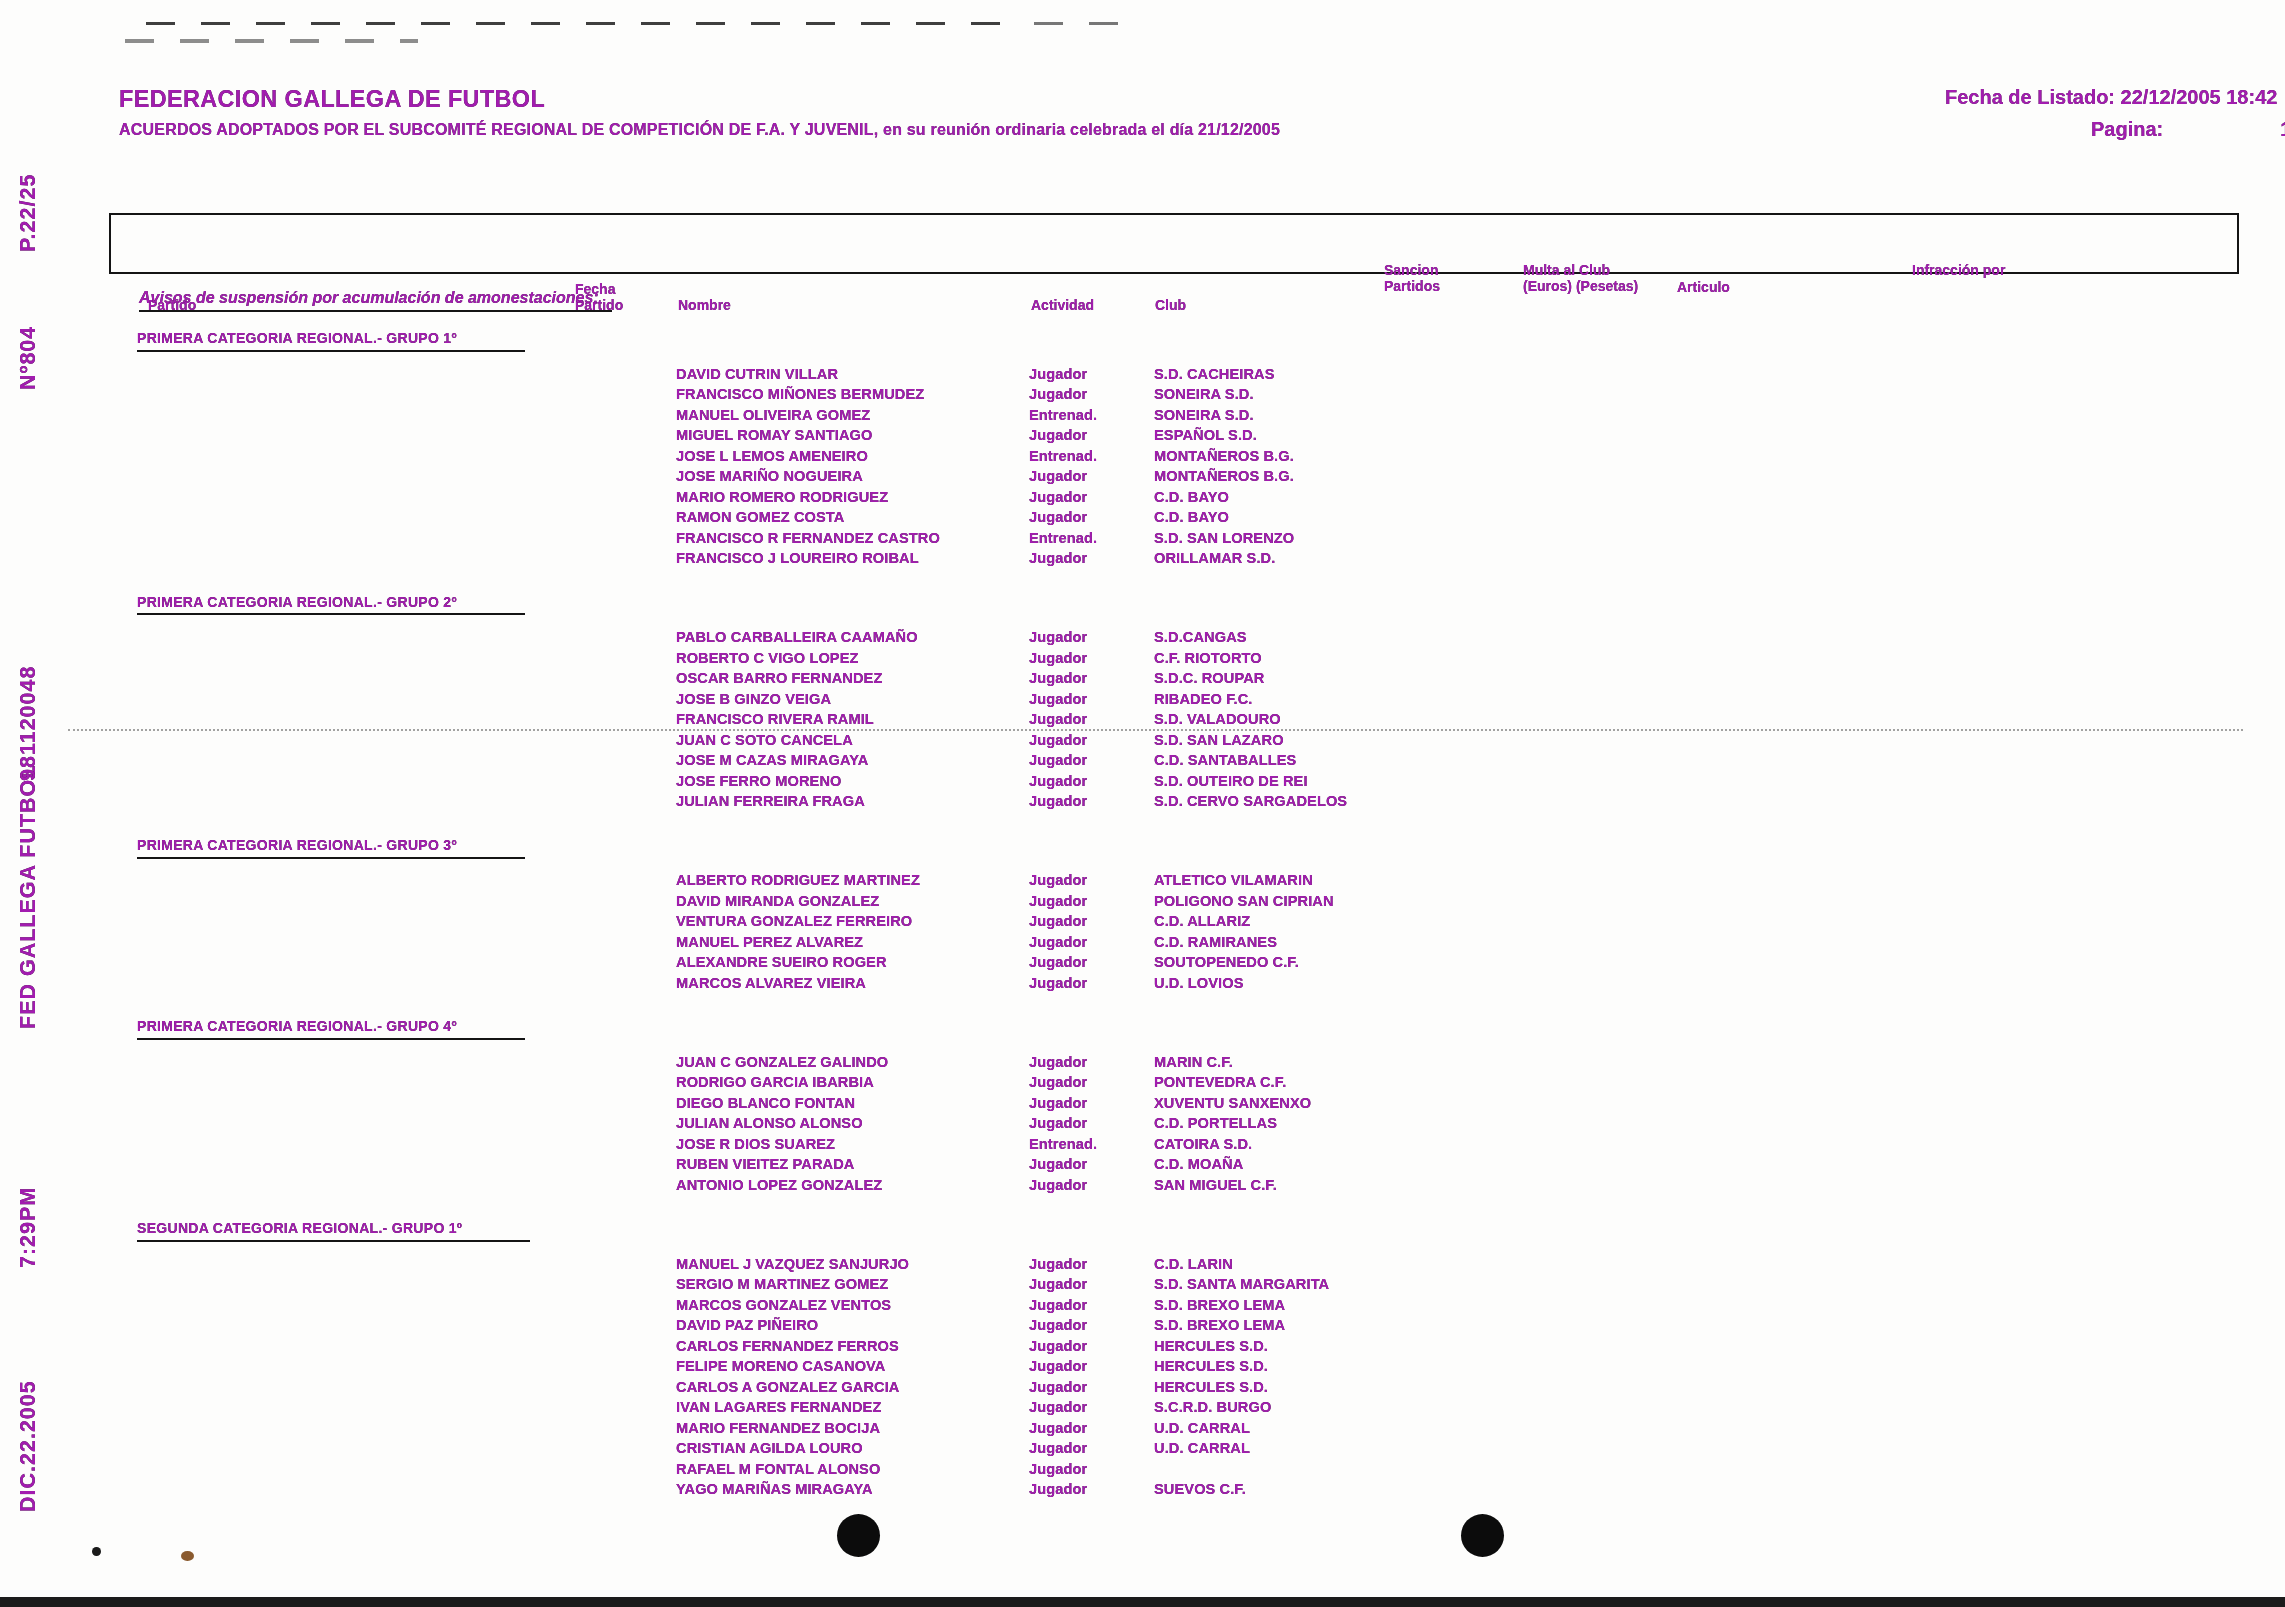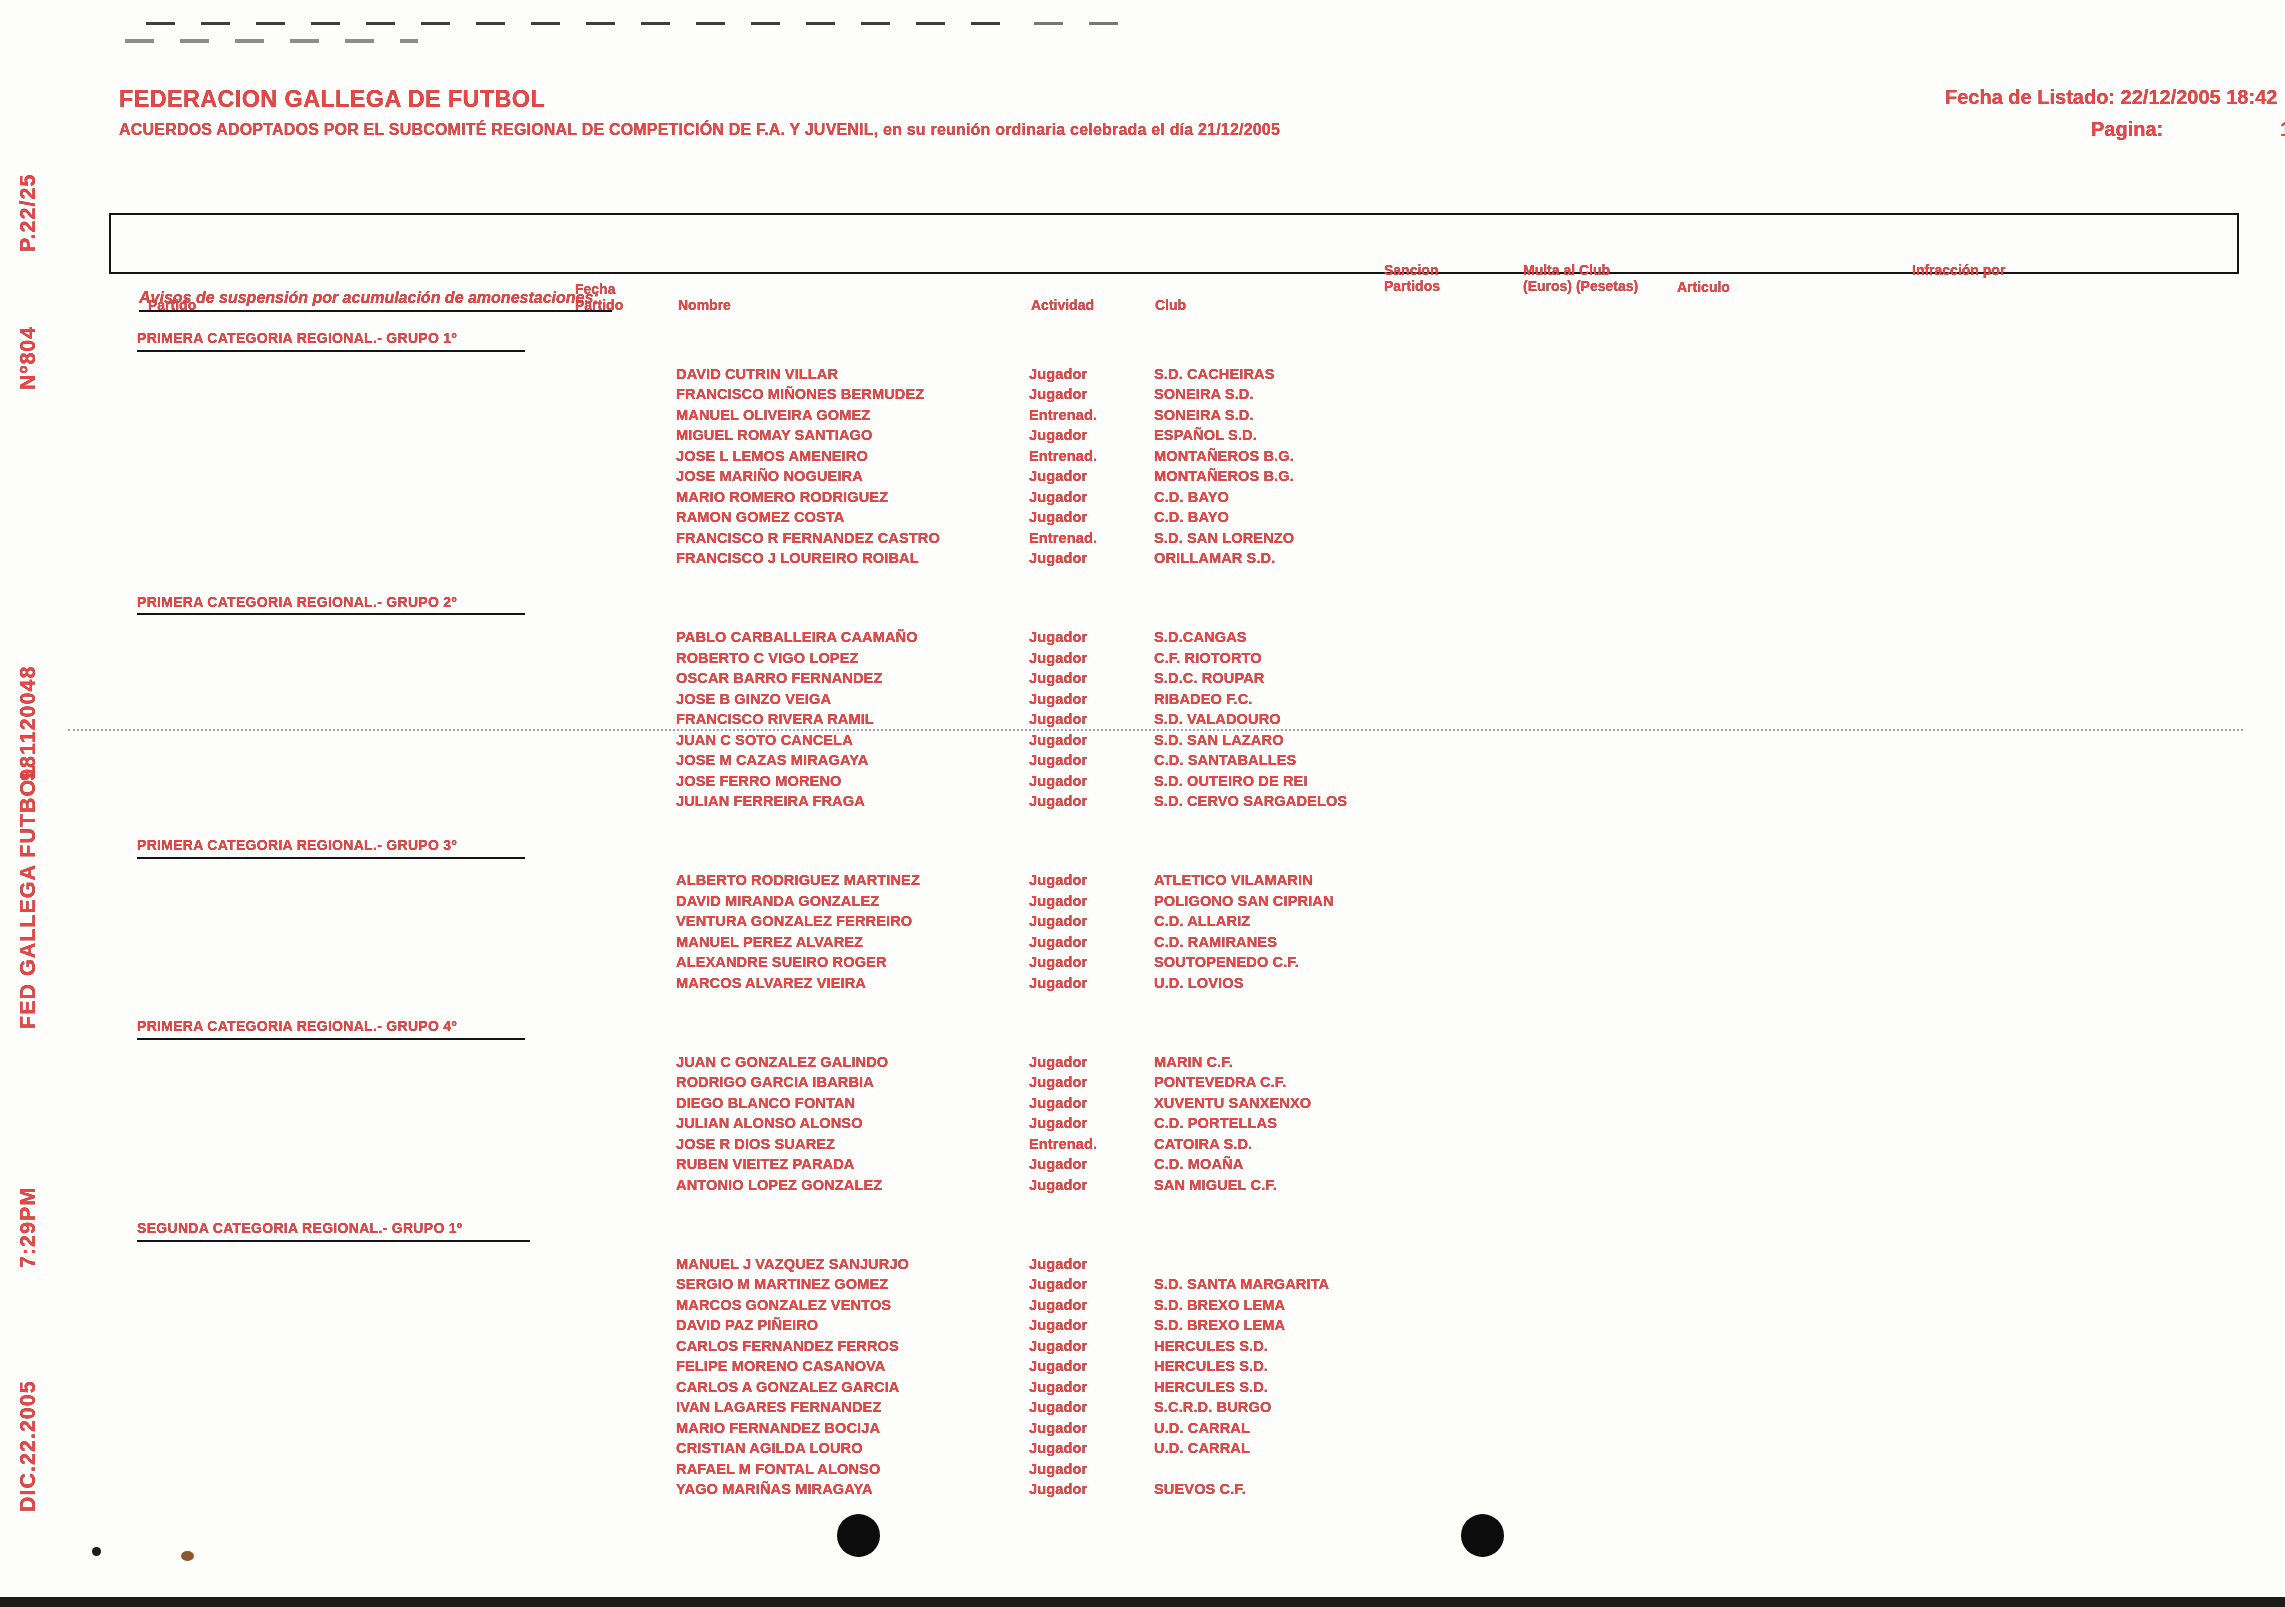--- a/index.html
+++ b/index.html
@@ -2,21 +2,21 @@
 <html><head>
 <meta charset="utf-8">
 <style>
   html,body{margin:0;padding:0;background:#e8e8e8;}
   .page{
     position:relative;
     width:2286px;height:1607px;
     background:#fdfdfc;
     overflow:hidden;
     font-family:"Liberation Sans",sans-serif;
-    color:#ef4444;
+    color:#a21caf;
   }
   
   .fax-dashes{position:absolute;height:3.9px;opacity:.85;
     background:repeating-linear-gradient(90deg,#1d1d1d 0 29px,transparent 29px 55px);}
   .d1{top:21.5px;left:146px;width:858px;}
   .d2{top:39px;left:125px;width:293px;opacity:.5;}
   .d3{top:21.5px;left:1034px;width:88px;opacity:.6;}
 
   .doc-title{position:absolute;left:119px;top:86px;font-size:23.4px;font-weight:700;letter-spacing:0.4px;text-shadow:0 0 0.6px #222;}
   .doc-subtitle{position:absolute;left:119px;top:121px;font-size:16px;font-weight:700;letter-spacing:0.2px;text-shadow:0 0 0.5px #333;width:1609px;}
@@ -343,20 +343,21 @@
   </div>
 </div>
   </section>
 
   <section class="group">
     <h3 class="group-title">SEGUNDA CATEGORIA REGIONAL.- GRUPO 1º</h3>
     <div class="rows">
   <div class="row">
     <span class="c-nombre">MANUEL J VAZQUEZ SANJURJO</span>
     <span class="c-actividad">Jugador</span>
+    <span class="c-club">C.D. LARIN</span>
   </div>
 
   <div class="row">
     <span class="c-nombre">SERGIO M MARTINEZ GOMEZ</span>
     <span class="c-actividad">Jugador</span>
     <span class="c-club">S.D. SANTA MARGARITA</span>
   </div>
 
   <div class="row">
     <span class="c-nombre">MARCOS GONZALEZ VENTOS</span>

